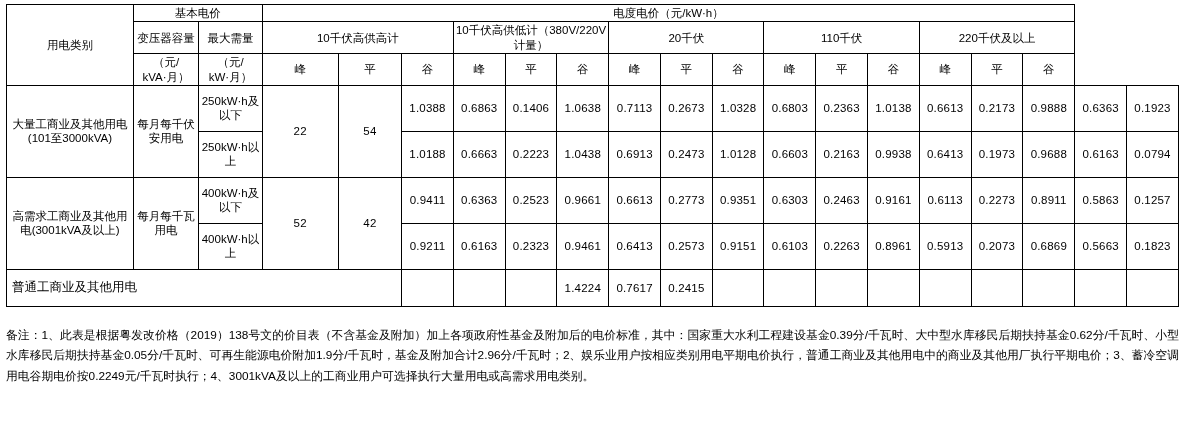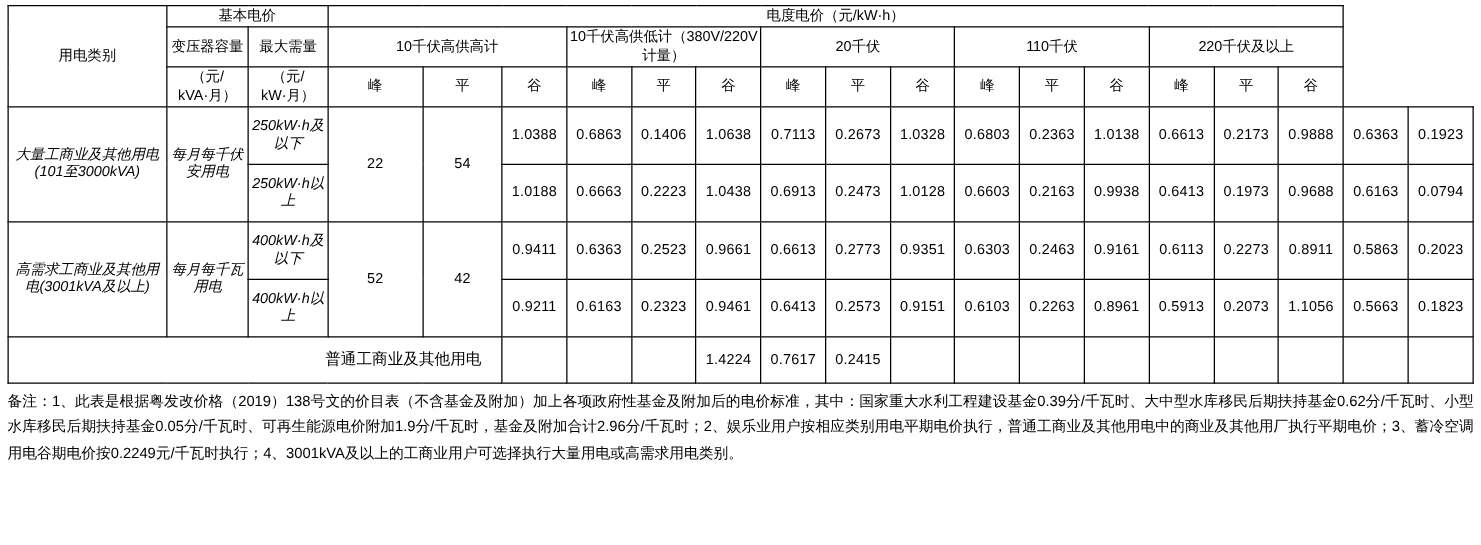--- a/index.html
+++ b/index.html
@@ -38,46 +38,44 @@
     padding: 1px 2px;
   }
   .hdr-main {
     font-size: 12.5px;
   }
   .vcat {
     font-size: 11.5px;
     line-height: 1.35;
     padding: 2px 3px;
     text-align: left;
-    font-style: italic;
   }
   .num {
     font-family: "Liberation Sans", sans-serif;
     font-size: 11.5px;
     letter-spacing: 0.2px;
   }
   .unit {
     font-size: 11px;
     line-height: 1.3;
   }
   .pf-label {
     font-size: 11.5px;
     text-align: left;
     padding-left: 4px;
     line-height: 1.3;
-    font-style: italic;
   }
   .common-row td.common-label {
     font-size: 12.5px;
-    text-align: right;
-    padding: 10px 16px;
+    text-align: left;
+    padding: 10px 5px;
   }
   .notes {
     width: 1173px;
-    margin: 4px auto 0 auto;
+    margin: 18px auto 0 auto;
     font-size: 11.8px;
     line-height: 1.75;
     text-align: justify;
   }
   .notes p {
     margin: 0;
   }
   .blank {
     border: 1px solid #000;
   }
@@ -206,38 +204,38 @@
       <td class="num">0.6613</td>
       <td class="num">0.2773</td>
       <td class="num">0.9351</td>
       <td class="num">0.6303</td>
       <td class="num">0.2463</td>
       <td class="num">0.9161</td>
       <td class="num">0.6113</td>
       <td class="num">0.2273</td>
       <td class="num">0.8911</td>
       <td class="num">0.5863</td>
-      <td class="num">0.2023</td>
+      <td class="num">0.1257</td>
     </tr>
 
     <tr class="tall">
       <td class="pf-label">400kW·h以上</td>
       <td class="num">0.9211</td>
       <td class="num">0.6163</td>
       <td class="num">0.2323</td>
       <td class="num">0.9461</td>
       <td class="num">0.6413</td>
       <td class="num">0.2573</td>
       <td class="num">0.9151</td>
       <td class="num">0.6103</td>
       <td class="num">0.2263</td>
       <td class="num">0.8961</td>
       <td class="num">0.5913</td>
       <td class="num">0.2073</td>
-      <td class="num">1.1056</td>
+      <td class="num">0.6869</td>
       <td class="num">0.5663</td>
       <td class="num">0.1823</td>
     </tr>
 
     <tr class="common-row">
       <td colspan="5" class="common-label">普通工商业及其他用电</td>
       <td class="blank"></td>
       <td class="blank"></td>
       <td class="blank"></td>
       <td class="num">1.4224</td>

